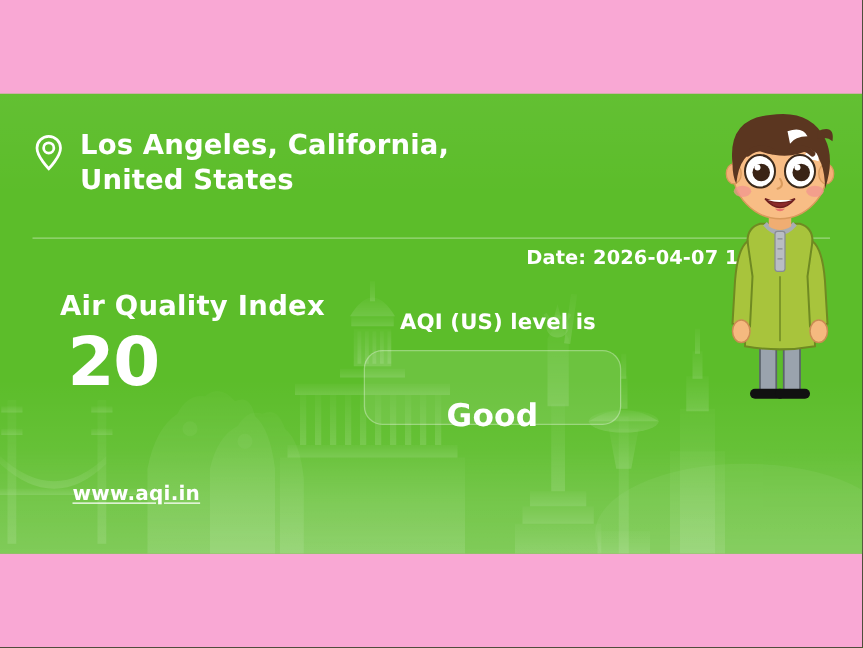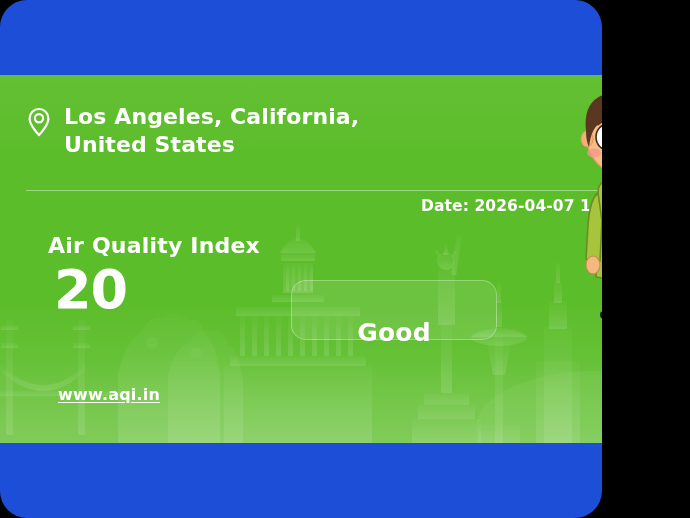--- a/index.html
+++ b/index.html
@@ -9,25 +9,24 @@
   }
   body {
     width: 690px;
     height: 518px;
     overflow: hidden;
     font-family: "DejaVu Sans", "Liberation Sans", sans-serif;
   }
 
   .screen {
     position: relative;
-    width: 602px;
+    width: 690px;
     height: 518px;
-    background: #1d4ed8;
+    background: #f9a8d4;
     overflow: hidden;
-    border-radius: 27px;
   }
 
   
   .card {
     position: absolute;
     left: 0;
     top: 75px;
     width: 690px;
     height: 368px;
     background: #5cbd2a;
@@ -305,20 +304,21 @@
     </div>
 
     <div class="date-text">Date: 2026-04-07 10:21:01</div>
 
     <div class="divider"></div>
 
     <div class="aqi-title">Air Quality Index</div>
     <div class="aqi-value">20</div>
     <a class="site-link" href="#">www.aqi.in</a>
 
+    <div class="level-label">AQI (US) level is</div>
     <div class="level-badge">
       <span class="level-badge-text">Good</span>
     </div>
 
     <svg class="mascot" viewBox="0 0 136 250" aria-hidden="true">
 
       <rect x="52" y="182" width="13" height="50" fill="#9aa3ad" stroke="#5c636b" stroke-width="1.4"></rect>
       <rect x="71" y="182" width="13" height="50" fill="#9aa3ad" stroke="#5c636b" stroke-width="1.4"></rect>
 
       <rect x="44" y="230" width="28" height="8" rx="4" fill="#111111"></rect>

